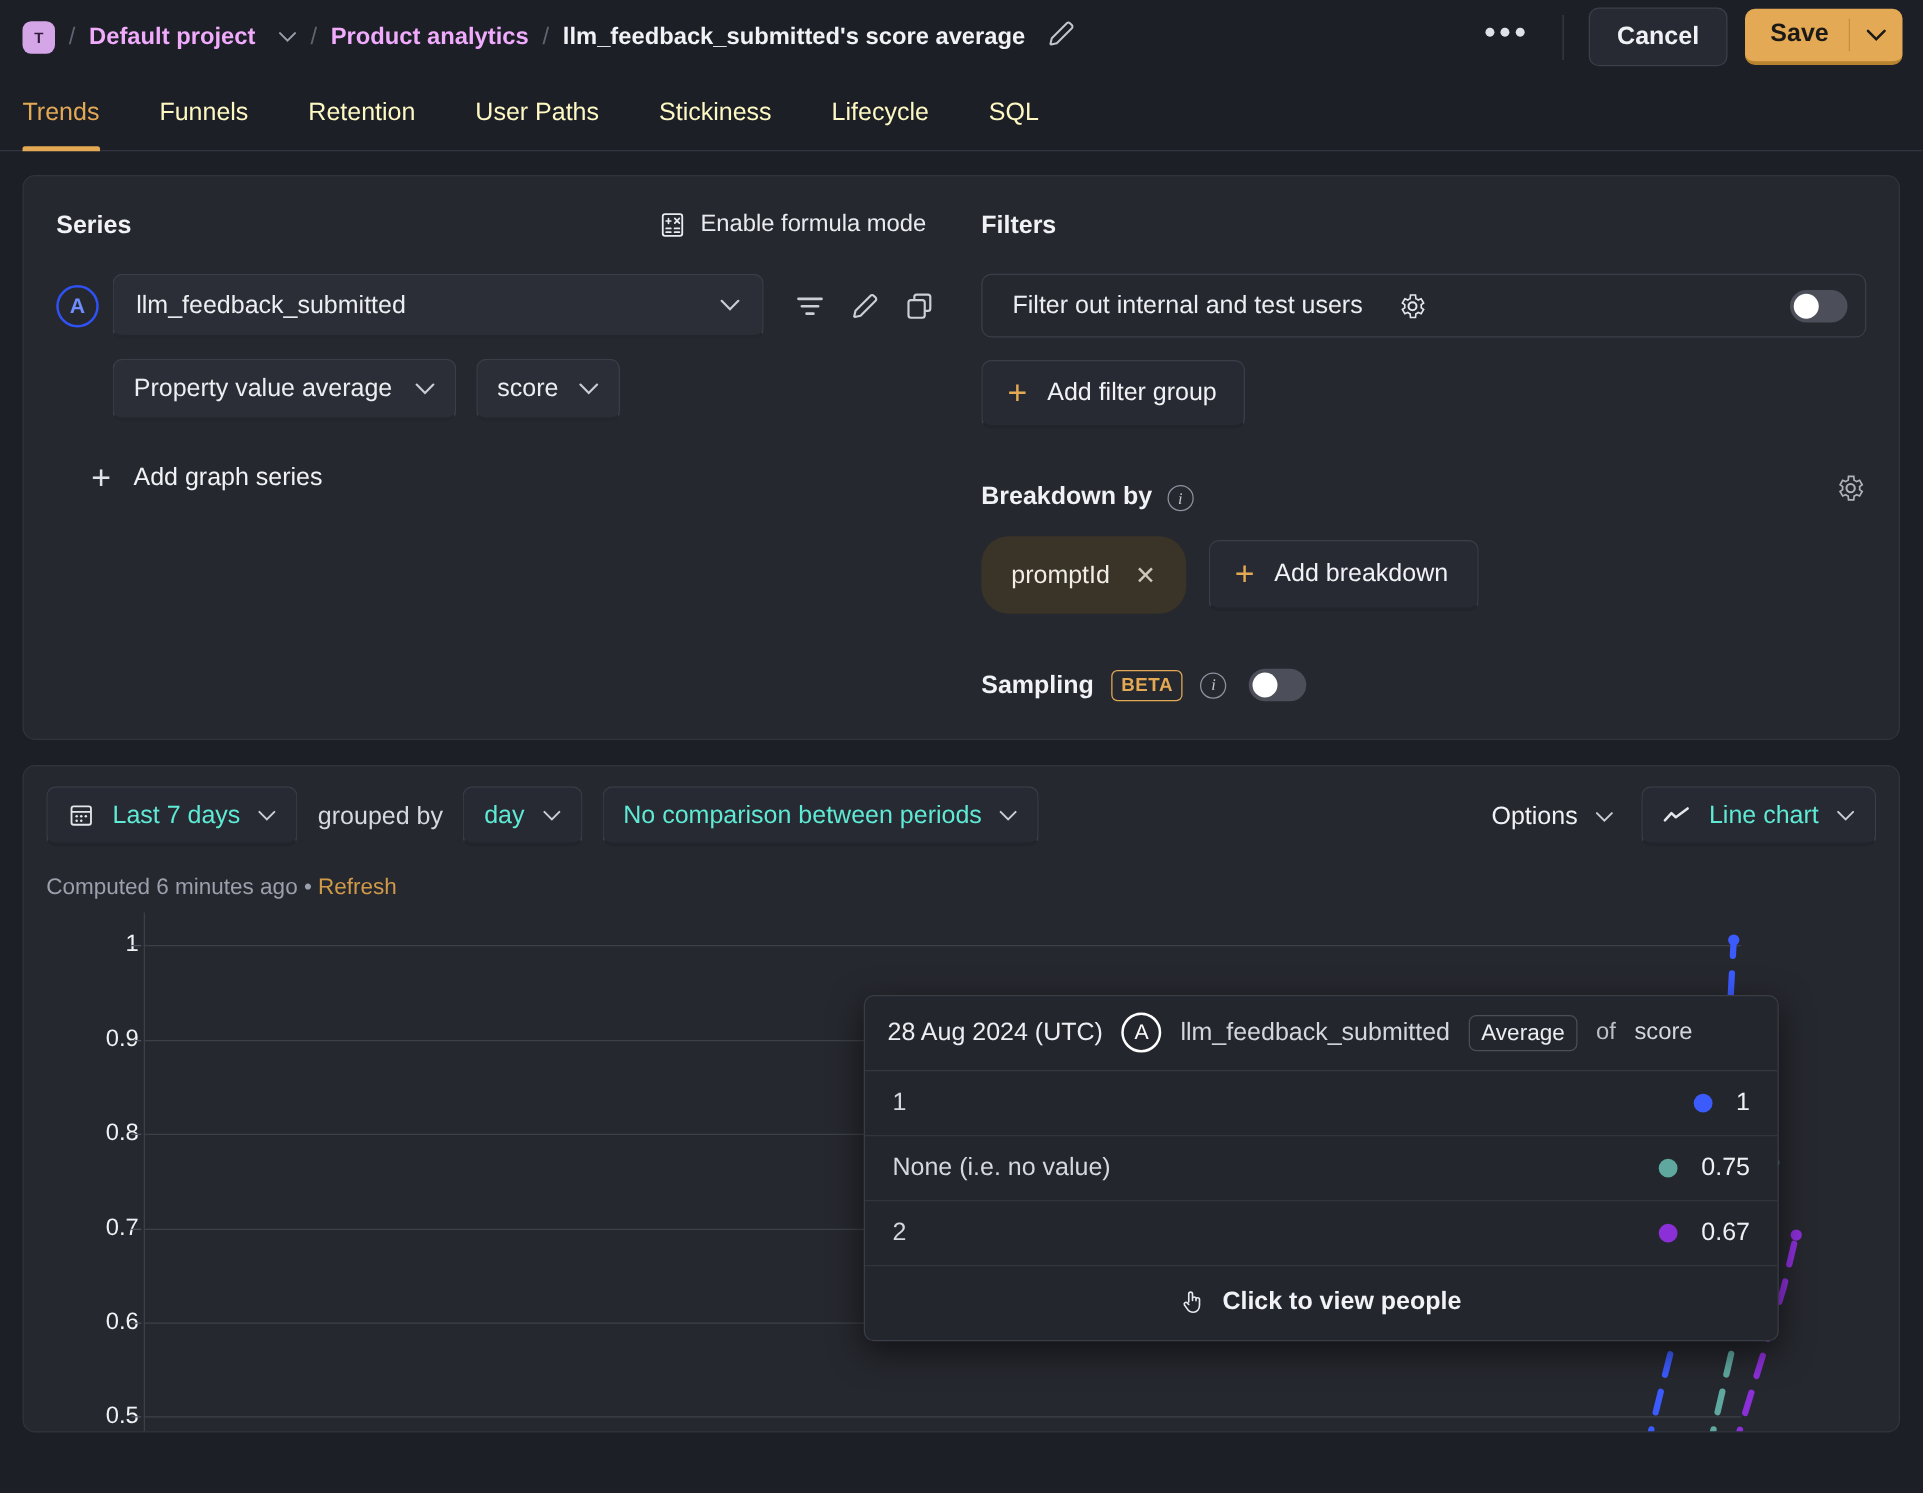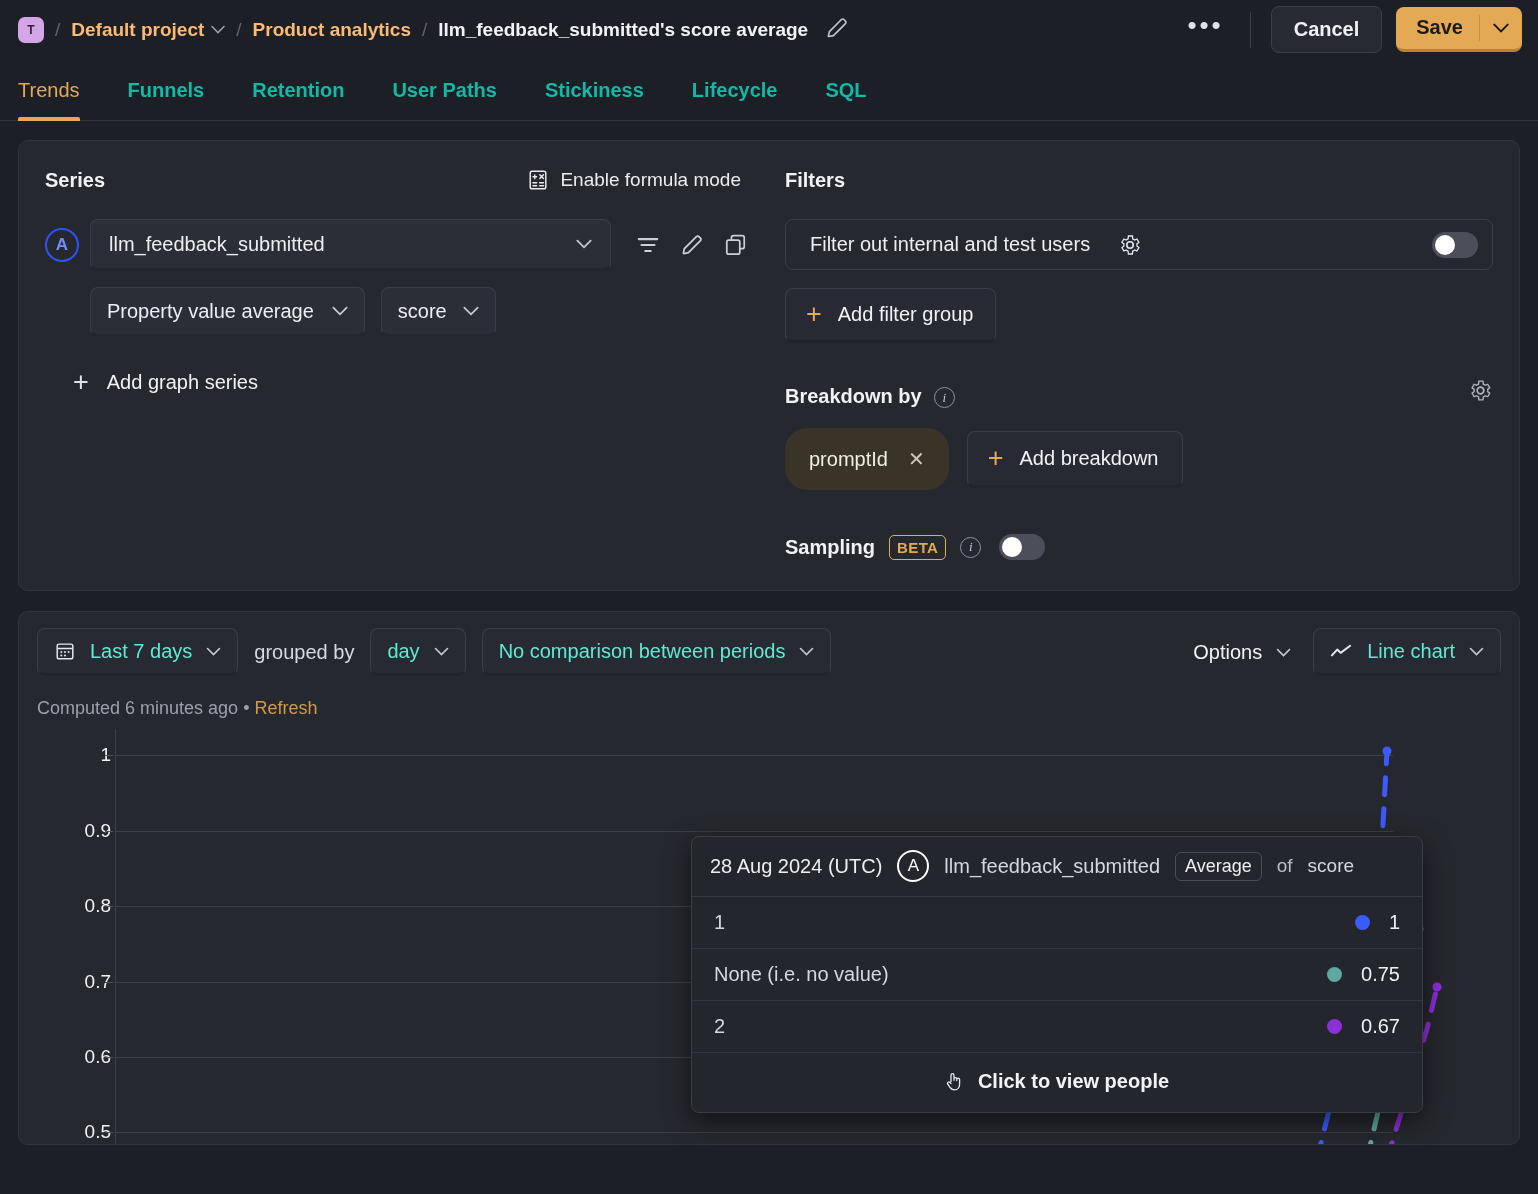--- a/index.html
+++ b/index.html
@@ -20,22 +20,22 @@
   }
   .proj-badge {
     width: 26px; height: 26px; border-radius: 7px;
     background: #d4a6e8;
     color: #301b3a; font-size: 12px; font-weight: 700;
     display: flex; align-items: center; justify-content: center;
     flex: none;
   }
   .bc-sep { color: #5f6470; margin: 0 11px; font-size: 19px; }
   .bc-muted {
-    color: #fdba74; font-size: 19px; font-weight: 600;
-    display: flex; align-items: center; gap: 7px;
+    color: #f0abfc; font-size: 19px; font-weight: 600;
+    display: flex; align-items: center; gap: 19px;
   }
   .bc-current { color: #f1f2f5; font-size: 19px; font-weight: 600; }
   .chev { display: inline-block; }
   .pencil-btn { margin-left: 16px; opacity: .85; cursor: pointer; }
   .topbar-right {
     margin-left: auto; display: flex; align-items: center; gap: 0;
   }
   .dots {
     color: #dfe2e8; font-size: 26px; letter-spacing: 3px;
     padding: 0 22px 10px 0; cursor: pointer; line-height: 10px;
@@ -61,22 +61,22 @@
     display: flex; align-items: center; padding: 0 13px; color: #1c1a16;
   }
 
   
   .tabs {
     display: flex; align-items: flex-end; gap: 0;
     padding: 0 18px; height: 62px;
     border-bottom: 1px solid #32353e;
   }
   .tab {
-    font-size: 20px; color: #14b8a6; padding: 0 24px 18px;
-    cursor: pointer; position: relative; font-weight: 700;
+    font-size: 20px; color: #fef9c3; padding: 0 24px 18px;
+    cursor: pointer; position: relative; font-weight: 400;
   }
   .tab:first-child { padding-left: 0; }
   .tab.active { color: #e4a955; font-weight: 400; }
   .tab.active::after {
     content: ""; position: absolute; left: 0; right: 24px; bottom: -1px;
     height: 4px; background: #e4a955; border-radius: 2px 2px 0 0;
   }
 
   
   .card {
@@ -225,21 +225,21 @@
   }
   .y-axis {
     position: absolute; left: 78px; top: 0; bottom: -8px; width: 1px; background: #3d4049;
   }
   .tickdash {
     position: absolute; left: 68px; width: 8px; height: 1px; background: #50535d;
   }
 
   
   .tooltip {
-    position: absolute; left: 691px; top: 836px; width: 732px;
+    position: absolute; left: 691px; top: 796px; width: 732px;
     background: #24262d; border: 1px solid #3a3d46; border-radius: 8px;
     box-shadow: 0 8px 26px rgba(0,0,0,.55); z-index: 20; overflow: hidden;
   }
   .tt-head {
     display: flex; align-items: center; gap: 15px;
     padding: 13px 18px 14px; font-size: 20px; color: #d8dbe2;
     border-bottom: 1px solid #35383f;
   }
   .tt-date { color: #eceef2; font-weight: 400; }
   .tt-badge {

